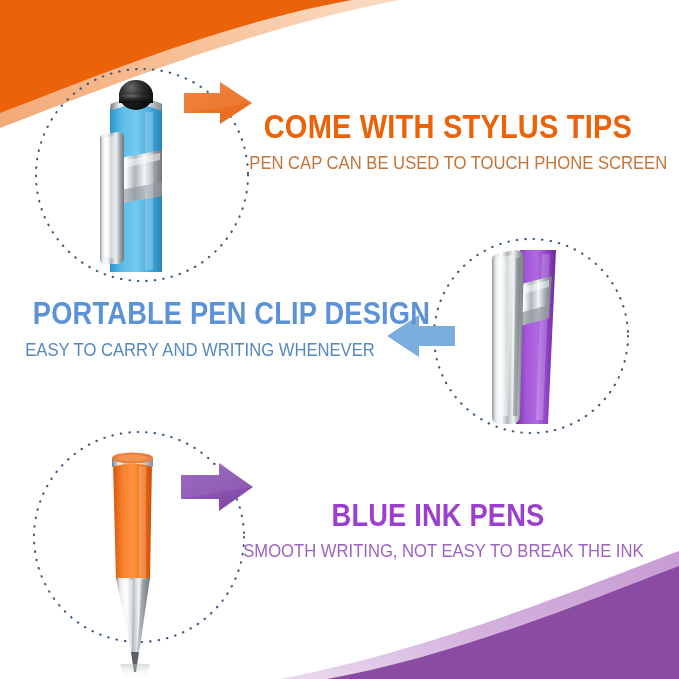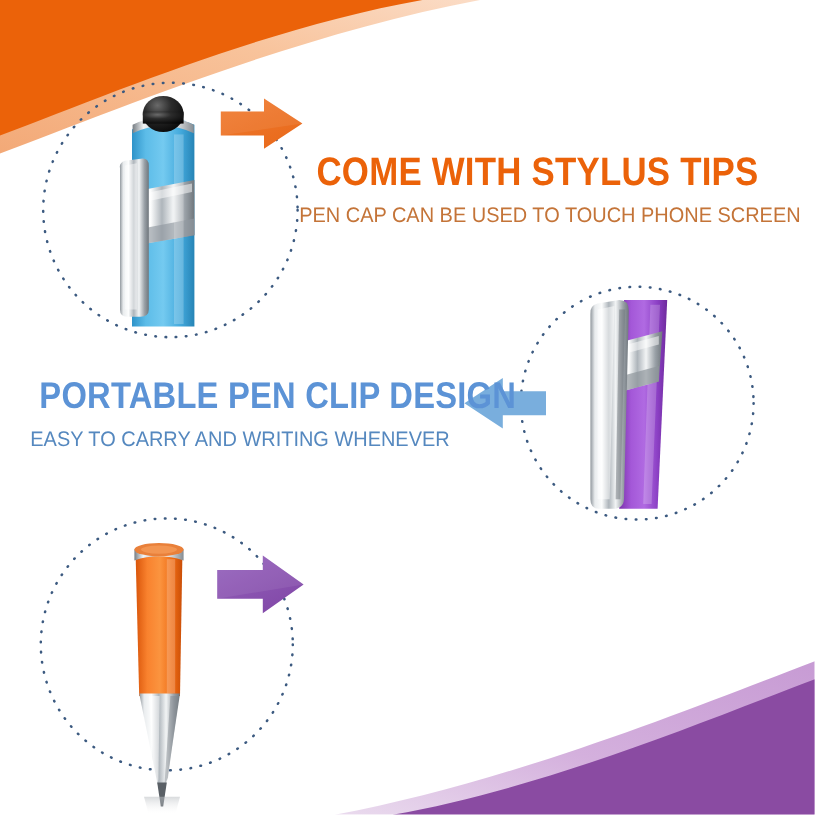--- a/index.html
+++ b/index.html
@@ -25,21 +25,20 @@
     height: 679px;
   }
   .banner-svg { z-index: 1; }
   .art-svg    { z-index: 2; }
 
   .text-block {
     position: absolute;
     z-index: 5;
     text-align: center;
     white-space: nowrap;
-    margin-top: 16px;
   }
   .headline {
     font-family: "Liberation Sans Narrow", "Liberation Sans", sans-serif;
     font-weight: bold;
     font-stretch: condensed;
     letter-spacing: 0.2px;
     line-height: 1.02;
     transform: scaleX(0.88);
     transform-origin: center center;
     margin: 0;
@@ -257,14 +256,18 @@
   <div class="text-block" id="sec1-text">
     <div class="headline" id="sec1-title">COME WITH STYLUS TIPS</div>
     <div class="subline" id="sec1-sub">PEN CAP CAN BE USED TO TOUCH PHONE SCREEN</div>
   </div>
 
   <div class="text-block" id="sec2-text">
     <div class="headline" id="sec2-title">PORTABLE PEN CLIP DESIGN</div>
     <div class="subline" id="sec2-sub">EASY TO CARRY AND WRITING WHENEVER</div>
   </div>
 
+  <div class="text-block" id="sec3-text">
+    <div class="headline" id="sec3-title">BLUE INK PENS</div>
+    <div class="subline" id="sec3-sub">SMOOTH WRITING, NOT EASY TO BREAK THE INK</div>
+  </div>
 
 </div>
 
 </body></html>

